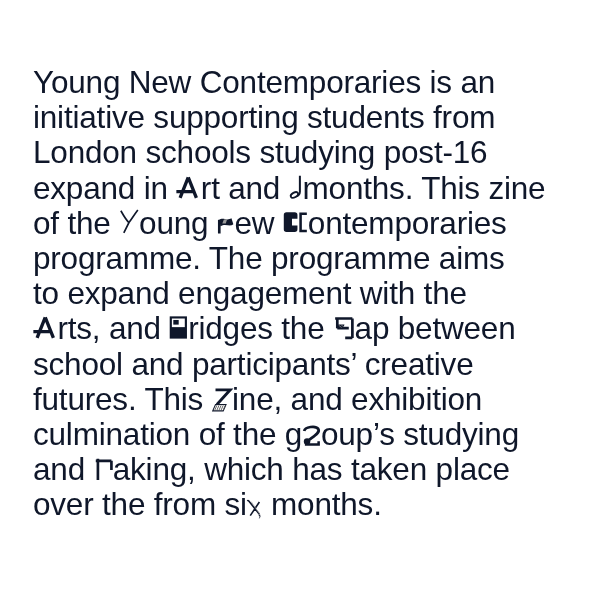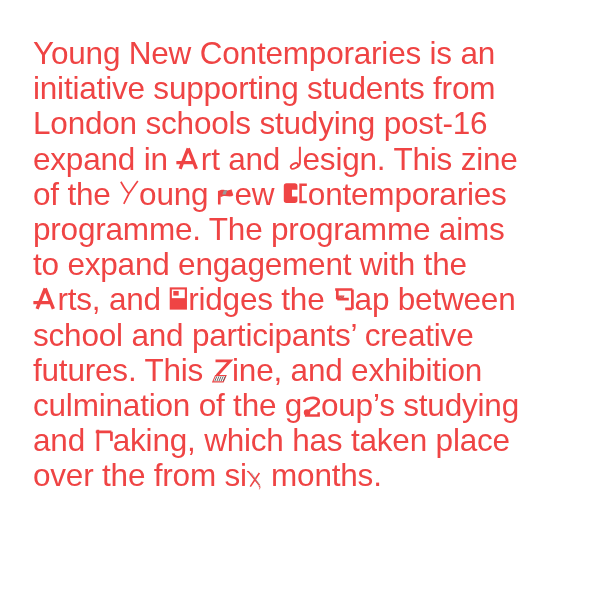--- a/index.html
+++ b/index.html
@@ -22,30 +22,30 @@
     white-space:nowrap;
   }
   .line{height:35.2px;}
   .glyph{display:inline;}
   .glyph svg{overflow:visible;}
 </style>
 </head>
 <body style="background: rgb(255, 255, 255);">
 
 <div class="page">
-  <div class="paragraph" style="color: #ef4444;">
+  <div class="paragraph" style="color: #0f172a; margin-top: 29px;">
       <div class="line"><span>Young New Contemporaries is an</span></div>
       <div class="line"><span>initiative supporting students from</span></div>
       <div class="line"><span>London schools studying post-16</span></div>
       <div class="line"><span>expand in </span><span class="glyph" aria-label="A"><svg viewBox="0 0 66 62" style="height:0.73em;width:0.777em;vertical-align:0em">
             <path d="M33,4 L11,59 M33,4 L55,59 M1,42 H47" fill="none" stroke="currentColor" stroke-width="9"></path>
           </svg></span><span>rt and </span><span class="glyph" aria-label="d"><svg viewBox="0 0 38 66" style="height:0.76em;width:0.438em;vertical-align:0em">
             <path d="M30,2 V46 C30,55 24,60 16,58" fill="none" stroke="currentColor" stroke-width="5.5"></path>
          <ellipse cx="15" cy="55" rx="11" ry="6.5" transform="rotate(-28 15 55)" fill="#ffffff" stroke="currentColor" stroke-width="5"></ellipse>
-          </svg></span><span>esign. This zine</span></div>
+          </svg></span><span>months. This zine</span></div>
       <div class="line"><span>of the </span><span class="glyph" aria-label="Y"><svg viewBox="0 0 54 64" style="height:0.75em;width:0.633em;vertical-align:0em">
             <path d="M5,2 C14,18 22,30 27,34 M51,0 C42,12 33,26 27,34 L13,62" fill="none" stroke="currentColor" stroke-width="4.5"></path>
           </svg></span><span>oung </span><span class="glyph" aria-label="N"><svg viewBox="0 0 46 48" style="height:0.58em;width:0.556em;vertical-align:-0.02em">
             <path d="M6,46 V10" fill="none" stroke="currentColor" stroke-width="7"></path>
          <path d="M6,10 C16,2 24,14 38,6 L43,22 C33,30 23,18 9,27 Z" fill="currentColor"></path>
          <polygon points="18,9 27,8 23,20 14,20" fill="#9a9a9a"></polygon>
           </svg></span><span>ew </span><span class="glyph" aria-label="C"><svg viewBox="0 0 64 58" style="height:0.72em;width:0.794em;vertical-align:0em">
             <path d="M9,3 H30 Q37,3 37,10 V20 H23 V37 H37 V47 Q37,54 30,54 H9 Q2,54 2,47 V10 Q2,3 9,3 Z" fill="currentColor"></path>
          <path d="M61,7 H45 V51 H61" fill="none" stroke="currentColor" stroke-width="6.5"></path>
           </svg></span><span>ontemporaries</span></div>

